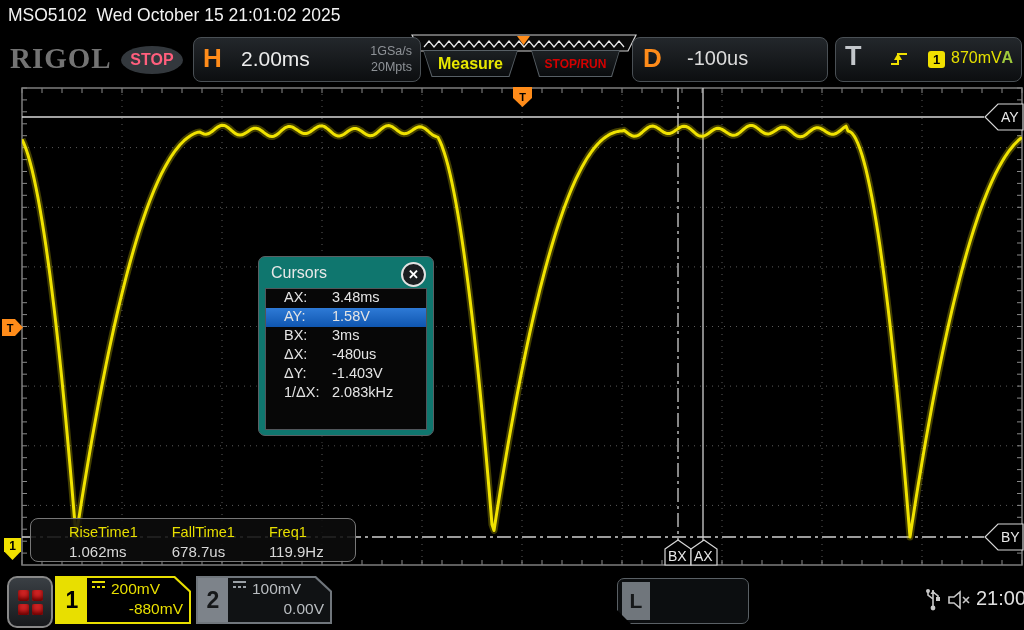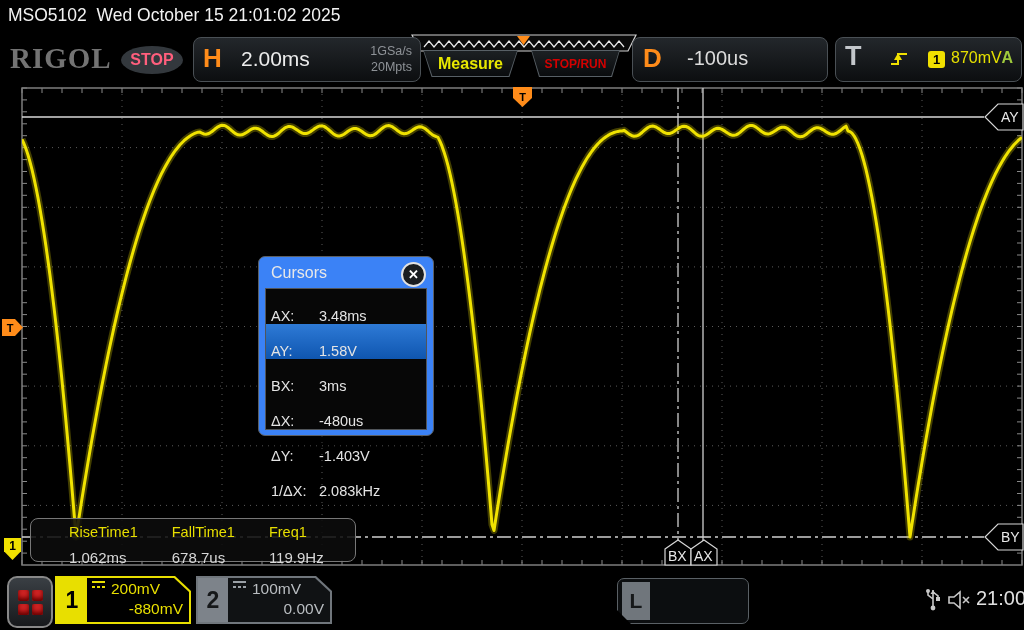--- a/index.html
+++ b/index.html
@@ -46,35 +46,35 @@
   #trig-top{left:513px;top:87px;width:19px;height:20px;background:#ff8c1a;font-size:11px;
         clip-path:polygon(0 0,100% 0,100% 55%,50% 100%,0 55%);}
   #trig-left{left:2px;top:319px;width:21px;height:17px;background:#ff8c1a;font-size:11px;
         clip-path:polygon(0 0,62% 0,100% 50%,62% 100%,0 100%);padding-right:5px;box-sizing:border-box;}
   #ch1-marker{left:4px;top:538px;width:17px;height:22px;background:#f0e000;font-size:12px;
         clip-path:polygon(0 0,100% 0,100% 60%,50% 100%,0 60%);padding-bottom:6px;box-sizing:border-box;}
   .cursor-tag text,.cursor-lbl text{fill:#e8e8e8;font-family:"Liberation Sans",sans-serif;font-size:14px;}
   .cursor-tag polygon,.cursor-lbl polygon{fill:#000;stroke:#d8d8d8;stroke-width:1.2;}
 
   
-  #cursors-dialog{left:258px;top:256px;width:174px;height:178px;background:#3b82f6;
+  #cursors-dialog{left:258px;top:256px;width:174px;height:178px;background:#0f766e;
         border:1px solid #5c6064;border-radius:7px;box-shadow:0 4px 14px rgba(0,0,0,.7);}
   #dlg-title{left:12px;top:7px;color:#e8e8e8;font-size:16px;}
   #dlg-close{right:7px;top:5px;width:21px;height:21px;border:2px solid #e2e2e2;border-radius:50%;
         color:#fff;font-size:13px;font-weight:bold;display:flex;align-items:center;justify-content:center;background:#1a1d20;}
   #dlg-list{left:6px;top:31px;width:160px;height:140px;background:#070707;border:1px solid #51555a;}
-  .dlg-row{height:35px;display:flex;align-items:flex-end;font-size:14.5px;color:#e4e4e4;padding-left:5px;}
+  .dlg-row{height:19px;display:flex;align-items:flex-start;font-size:14.5px;color:#e4e4e4;padding-left:18px;}
   .dlg-row .lbl{width:48px;}
   .dlg-row.hl{background:linear-gradient(#2e7ad6,#0f56b0);}
 
   
   #meas-panel{left:30px;top:518px;width:326px;height:44px;background:rgba(12,12,12,.88);
         border:1.5px solid #777;border-radius:8px;display:flex;padding:5px 0 0 38px;box-sizing:border-box;gap:34px;}
   .meas-item .name{color:#e8df00;font-size:14.5px;}
-  .meas-item .val{color:#d8d8d8;font-size:15px;margin-top:9px;}
+  .meas-item .val{color:#d8d8d8;font-size:15px;margin-top:3px;}
 
   
   #menu-btn{left:7px;top:576px;width:42px;height:48px;background:linear-gradient(#3a3f44,#17191c);
         border:2px solid #888;border-radius:10px;display:grid;grid-template-columns:11px 11px;
         grid-template-rows:11px 11px;gap:3px;align-content:center;justify-content:center;}
   #menu-btn i{background:#c22;border-radius:2px;box-shadow:inset 0 -3px 4px #600;}
   .ch-tab{top:576px;width:136px;height:48px;}
   .ch-tab .border{position:absolute;inset:0;clip-path:polygon(0 0,calc(100% - 16px) 0,100% 15px,100% 100%,0 100%);}
   .ch-tab .face{position:absolute;inset:2px;clip-path:polygon(0 0,calc(100% - 15px) 0,100% 14px,100% 100%,0 100%);background:#000;}
   .ch-tab .id{position:absolute;left:2px;top:2px;bottom:2px;width:30px;display:flex;align-items:center;justify-content:center;

